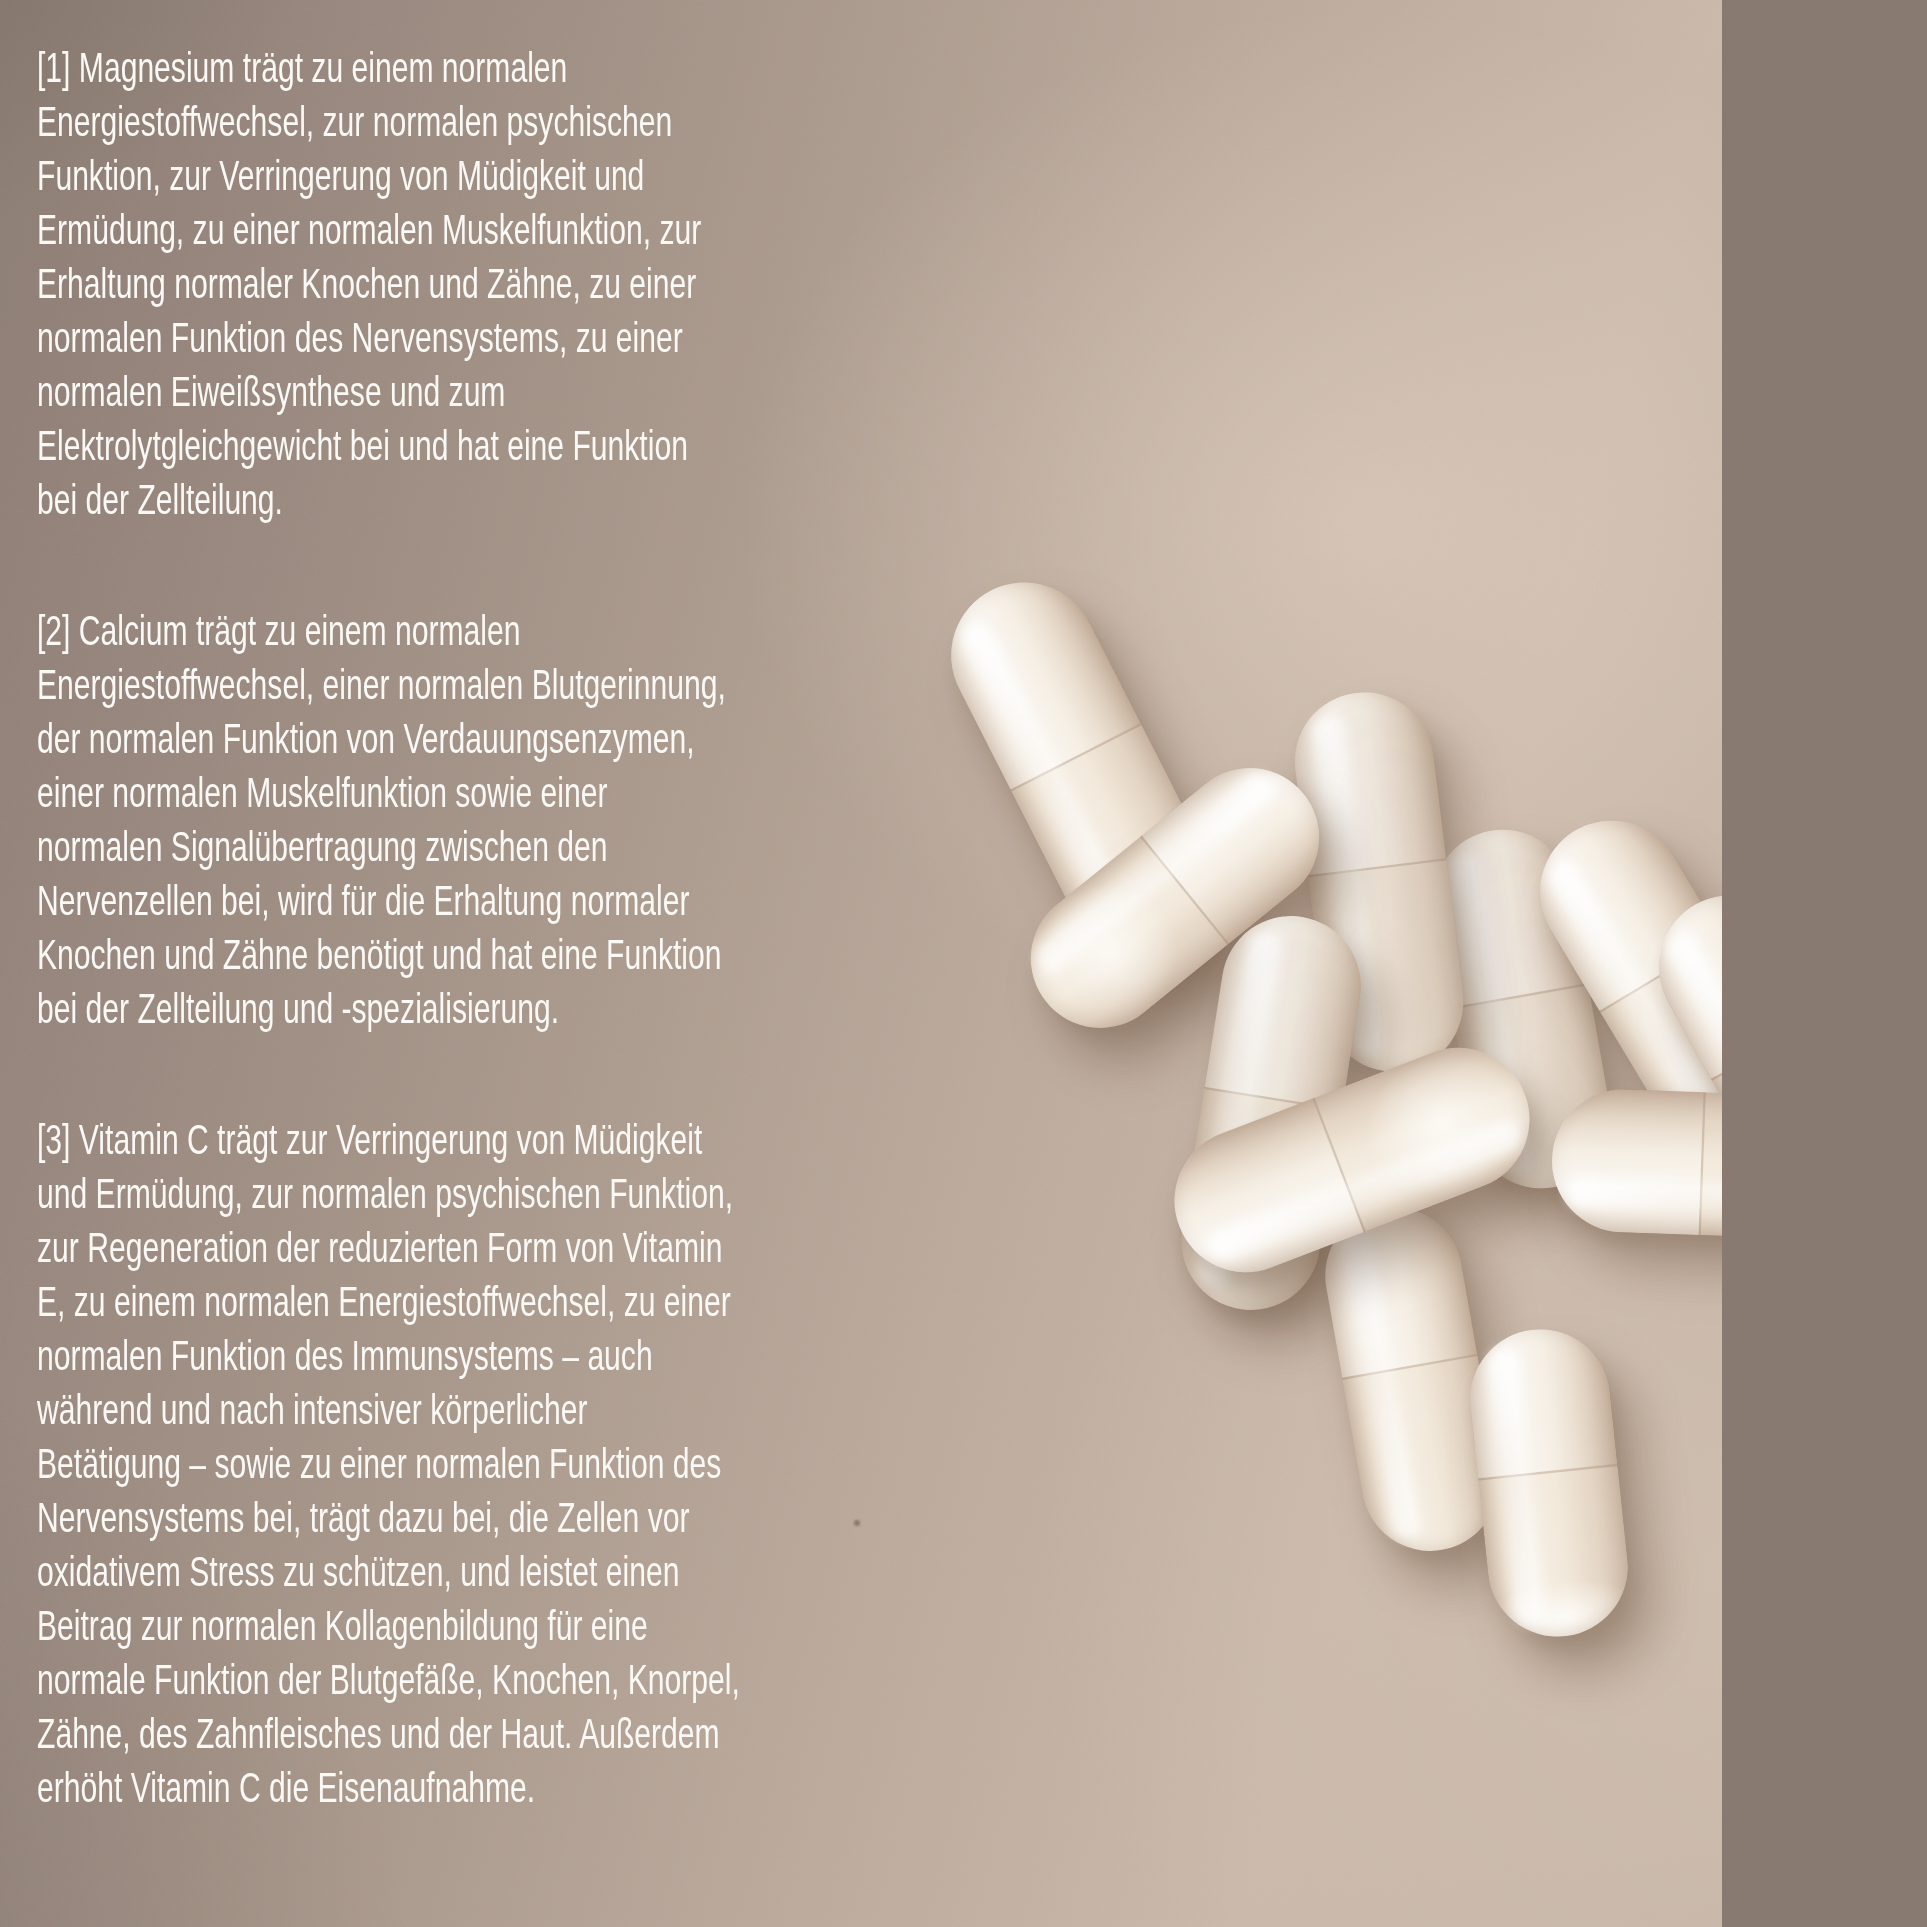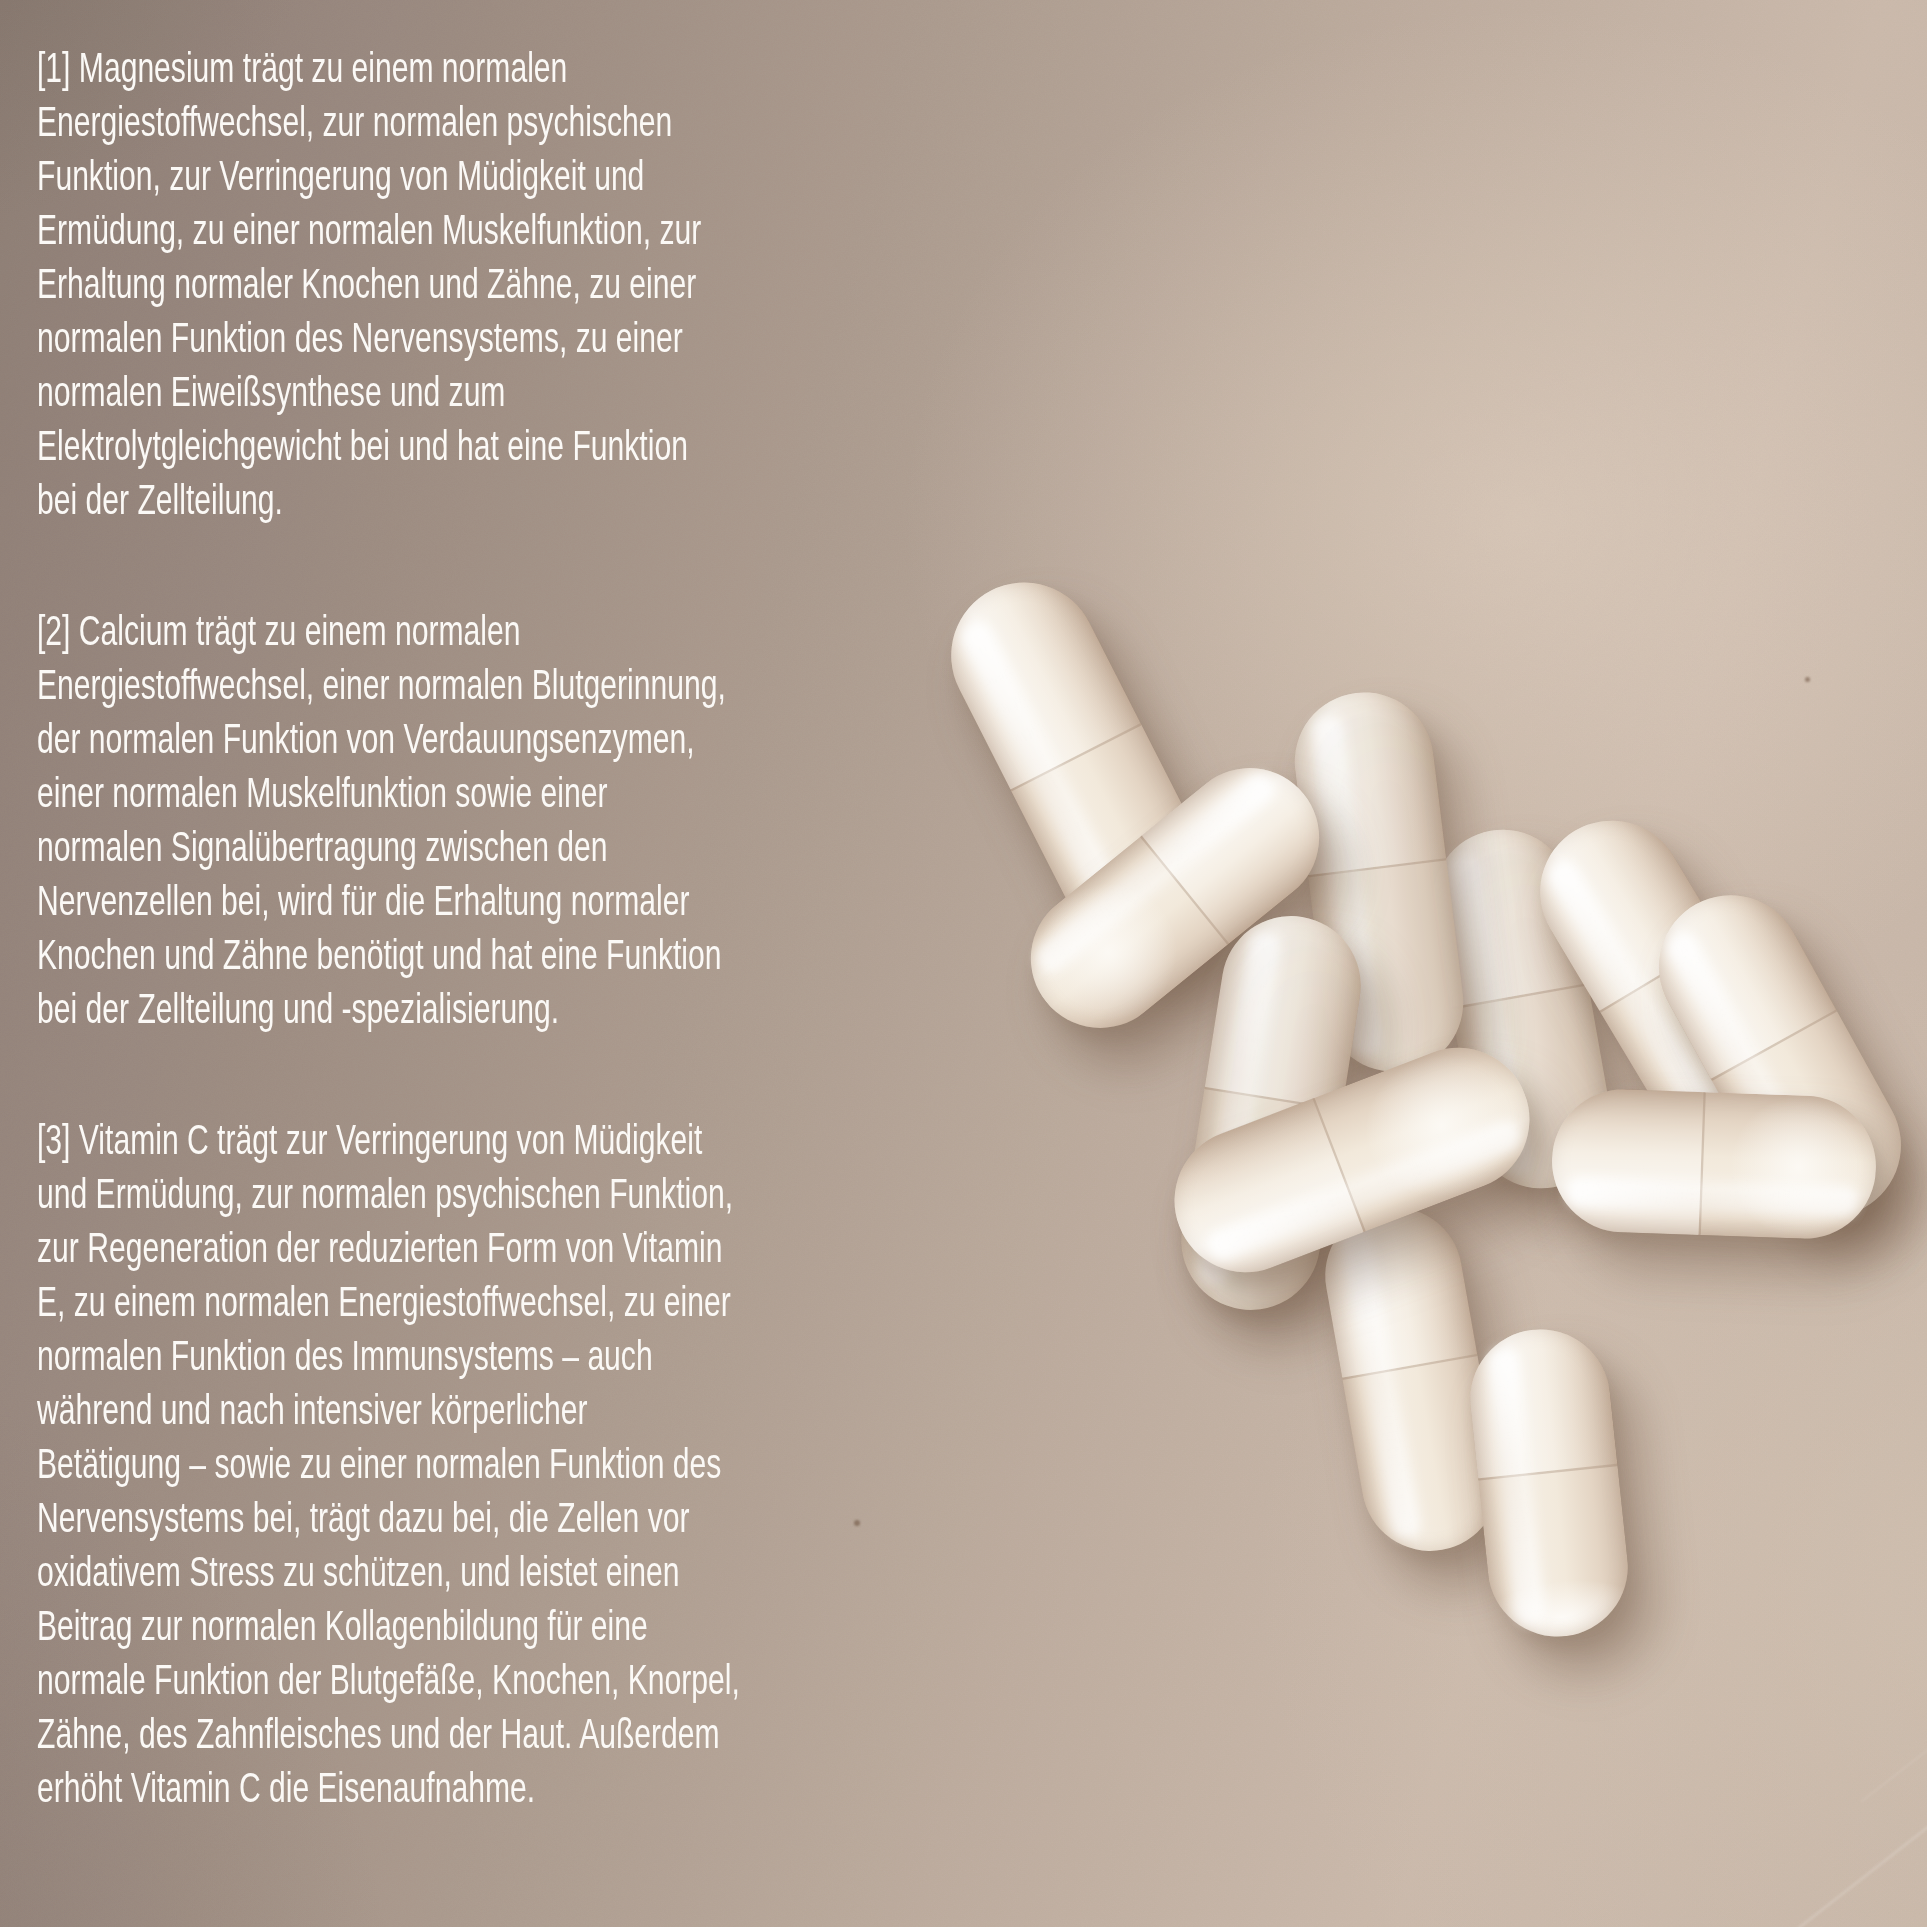--- a/index.html
+++ b/index.html
@@ -1,18 +1,18 @@
 <!DOCTYPE html>
 <html style="font-size:12.3px"><head>
 <meta charset="utf-8">
 <style>
   html,body{margin:0;padding:0;background:#887a71;}
   #page{
     position:relative;
-    width:1927px;height:1927px;
+    width:1722px;height:1927px;
     overflow:hidden;
     font-family:"Liberation Sans","DejaVu Sans",sans-serif;
   }
   
   #backdrop{
     position:absolute;inset:0;
     background:
       radial-gradient(886px 732px at 79% 27%, rgba(228,213,197,.55), rgba(228,213,197,0) 70%),
       radial-gradient(1156px 963px at 104% 82%, rgba(214,199,182,.5), rgba(214,199,182,0) 65%),
       radial-gradient(963px 1156px at -10% 108%, rgba(118,104,95,.38), rgba(118,104,95,0) 62%),

